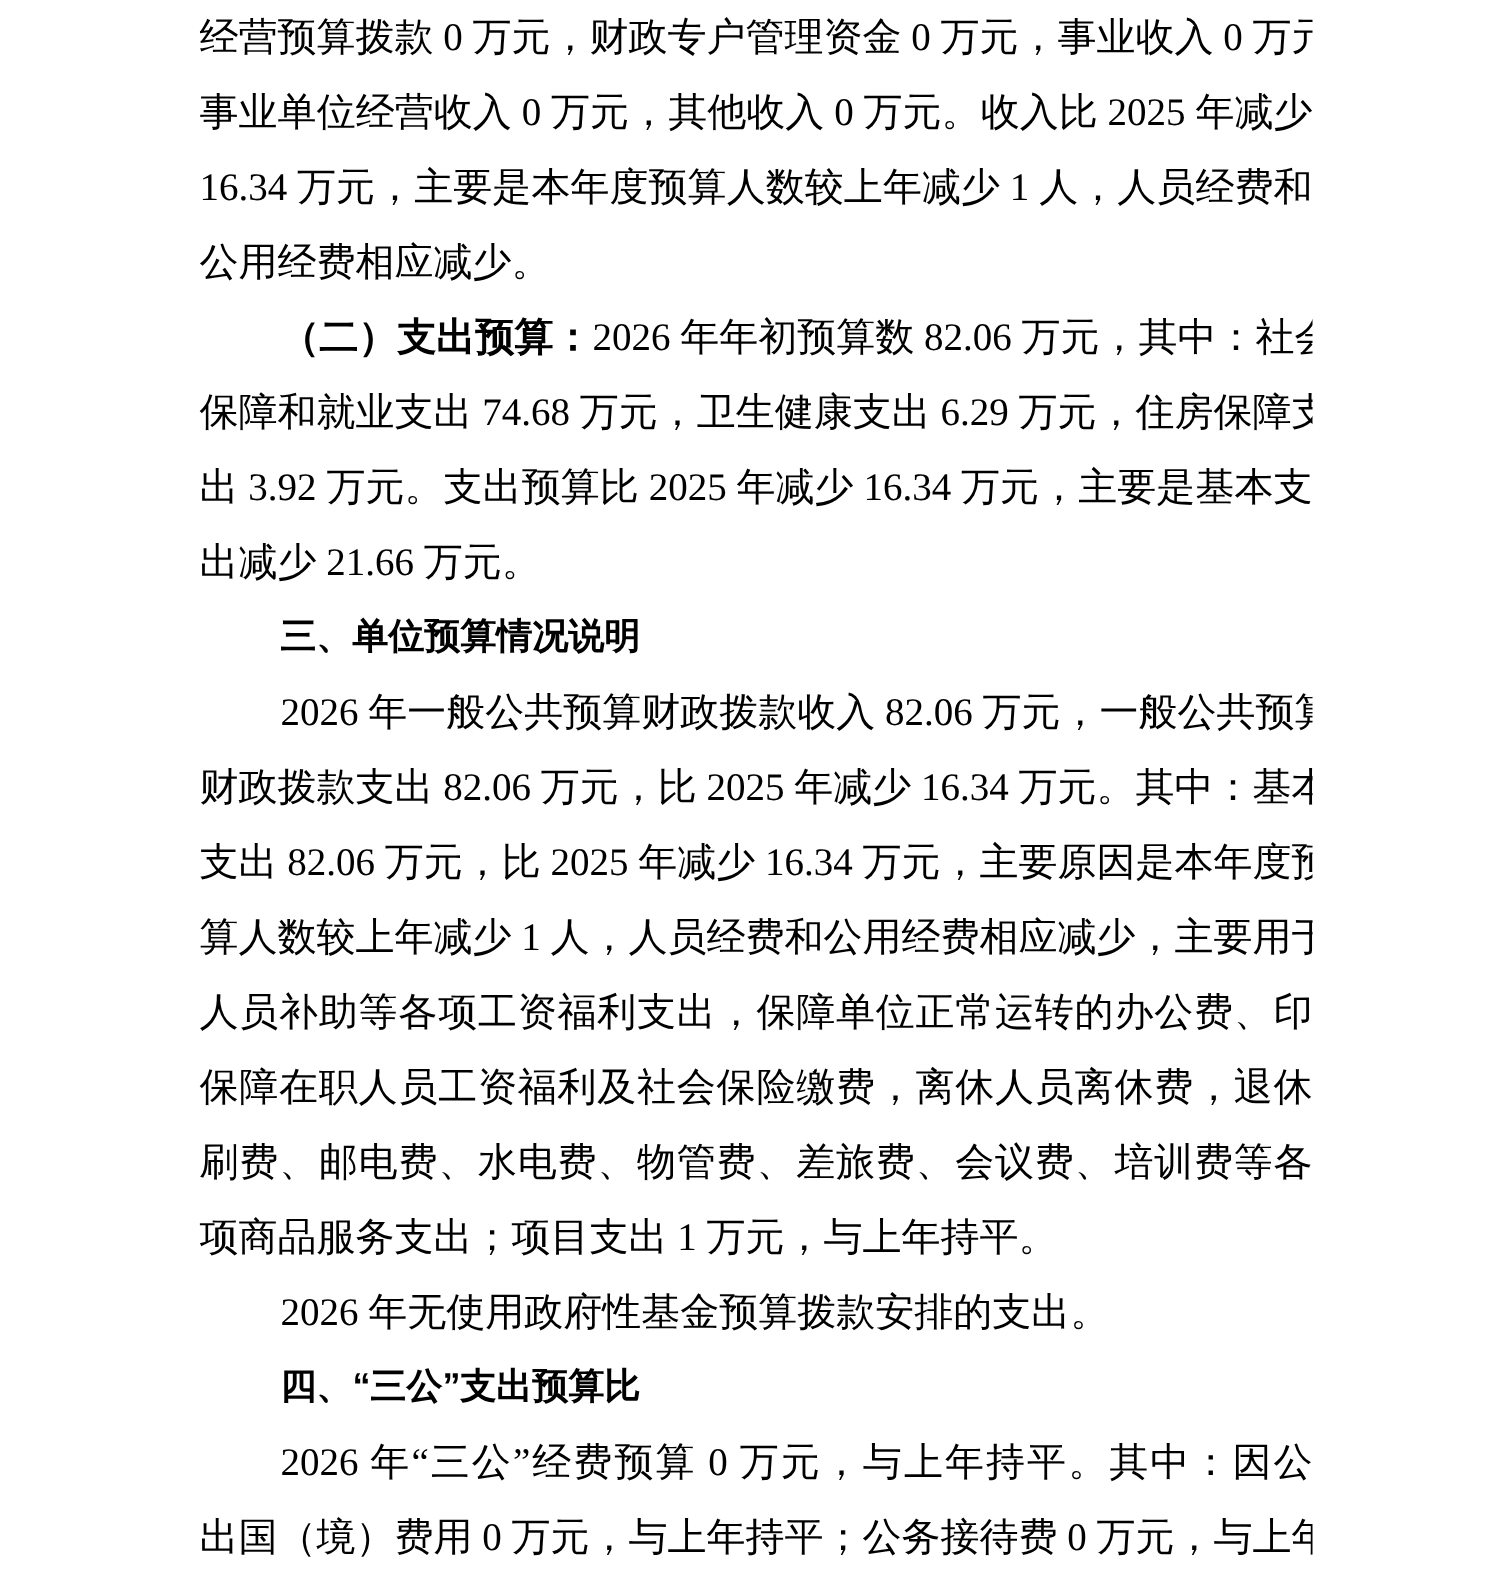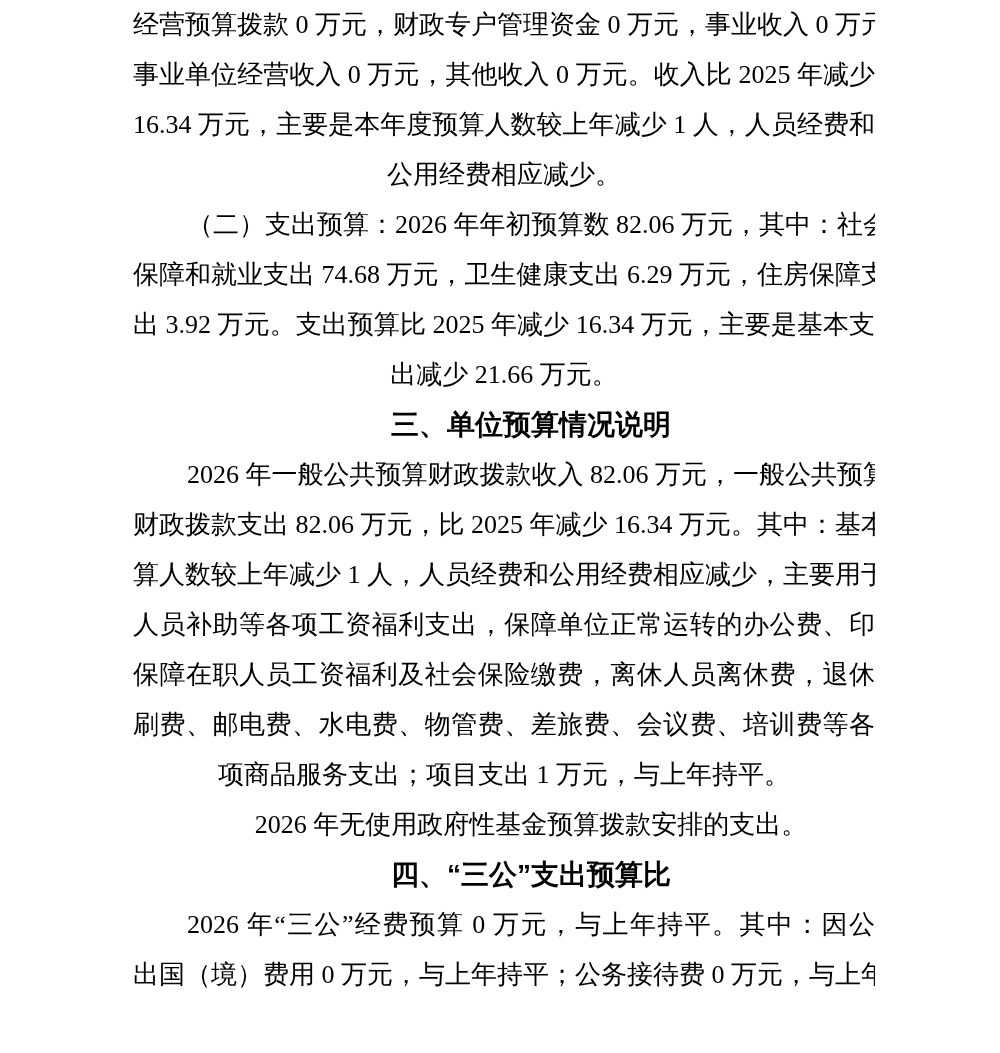--- a/index.html
+++ b/index.html
@@ -28,35 +28,35 @@
     white-space: nowrap;
     overflow: hidden;
   }
   
   .j {
     text-align: justify;
     text-align-last: justify;
   }
   
   .l {
-    text-align: center;
+    text-align: left;
   }
   
   .ind {
     padding-left: 54px;
   }
   
   .h {
     font-family: "Liberation Sans", "DejaVu Sans", sans-serif;
     font-weight: bold;
-    font-size: 28px;
+    font-size: 24px;
   }
   
   .kai {
-    font-weight: normal;
+    font-weight: bold;
   }
 </style>
 </head>
 <body>
 
 <div class="doc">
 
   <div class="ln j">经营预算拨款 0 万元，财政专户管理资金 0 万元，事业收入 0 万元，</div>
   <div class="ln j">事业单位经营收入 0 万元，其他收入 0 万元。收入比 2025 年减少</div>
   <div class="ln j">16.34 万元，主要是本年度预算人数较上年减少 1 人，人员经费和</div>
@@ -64,20 +64,21 @@
 
   <div class="ln j ind"><span class="kai">（二）支出预算：</span><span>2026 年年初预算数 82.06 万元，其中：社会</span></div>
   <div class="ln j">保障和就业支出 74.68 万元，卫生健康支出 6.29 万元，住房保障支</div>
   <div class="ln j">出 3.92 万元。支出预算比 2025 年减少 16.34 万元，主要是基本支</div>
   <div class="ln l">出减少 21.66 万元。</div>
 
   <div class="ln l ind h">三、单位预算情况说明</div>
 
   <div class="ln j ind">2026 年一般公共预算财政拨款收入 82.06 万元，一般公共预算</div>
   <div class="ln j">财政拨款支出 82.06 万元，比 2025 年减少 16.34 万元。其中：基本</div>
+  <div class="ln j">支出 82.06 万元，比 2025 年减少 16.34 万元，主要原因是本年度预</div>
   <div class="ln j">算人数较上年减少 1 人，人员经费和公用经费相应减少，主要用于</div>
   <div class="ln j">人员补助等各项工资福利支出，保障单位正常运转的办公费、印</div>
   <div class="ln j">保障在职人员工资福利及社会保险缴费，离休人员离休费，退休</div>
   <div class="ln j">刷费、邮电费、水电费、物管费、差旅费、会议费、培训费等各</div>
   <div class="ln l">项商品服务支出；项目支出 1 万元，与上年持平。</div>
 
   <div class="ln l ind">2026 年无使用政府性基金预算拨款安排的支出。</div>
 
   <div class="ln l ind h">四、“三公”支出预算比</div>
 

